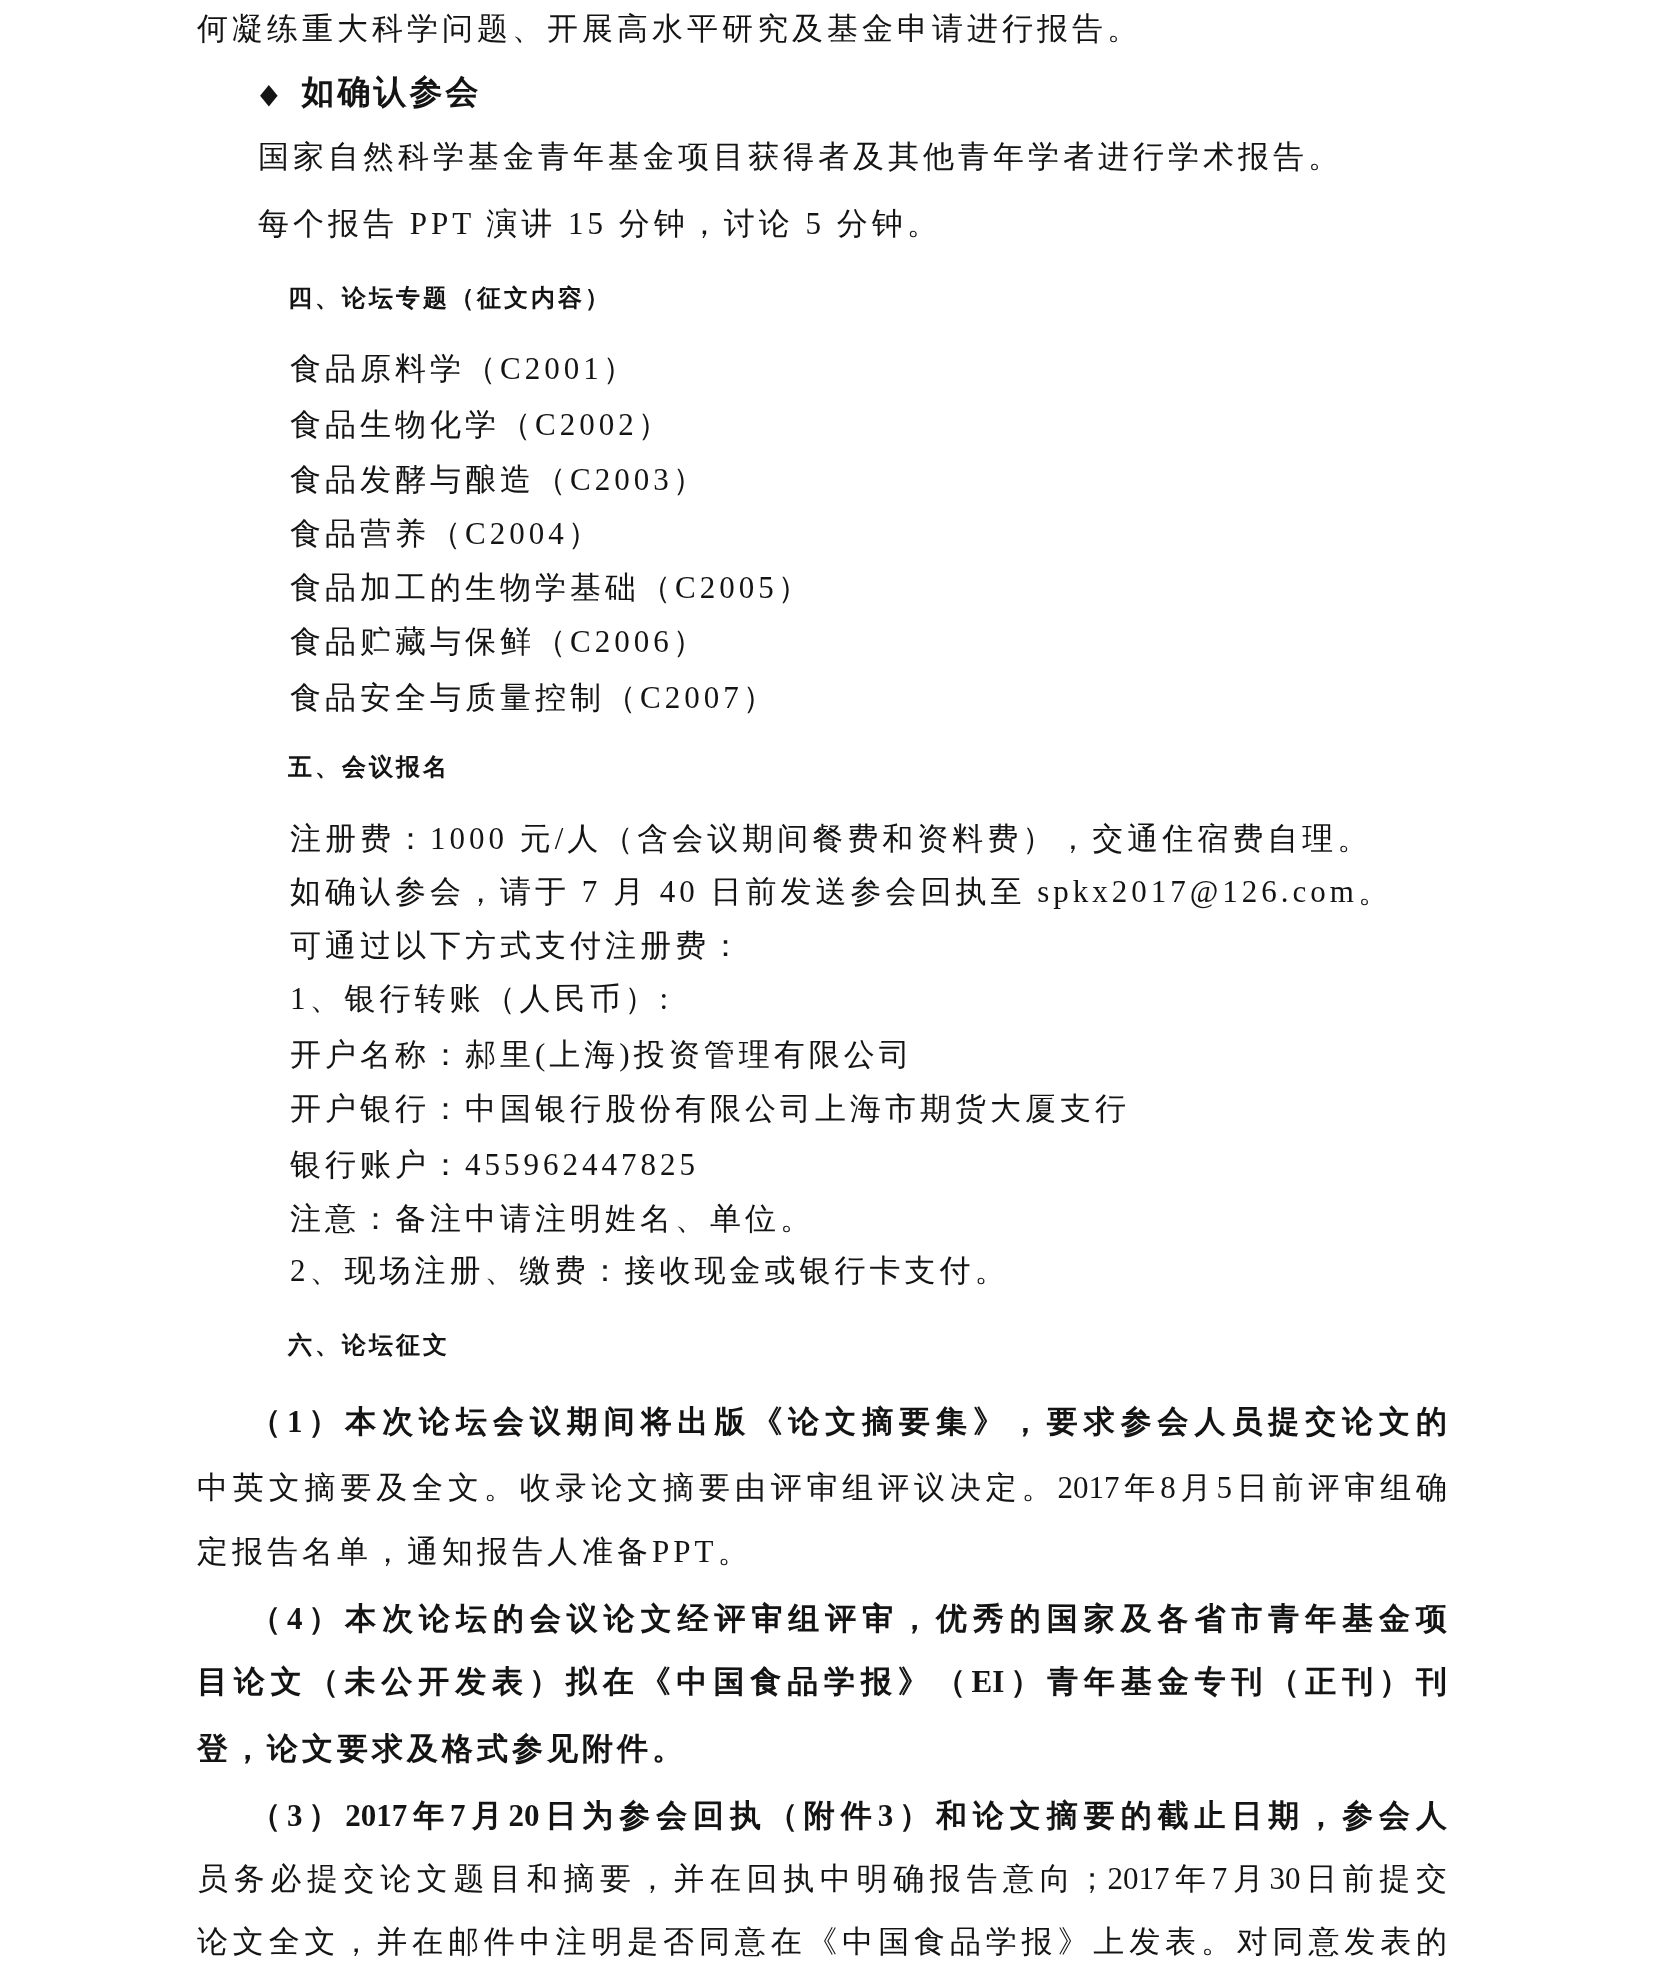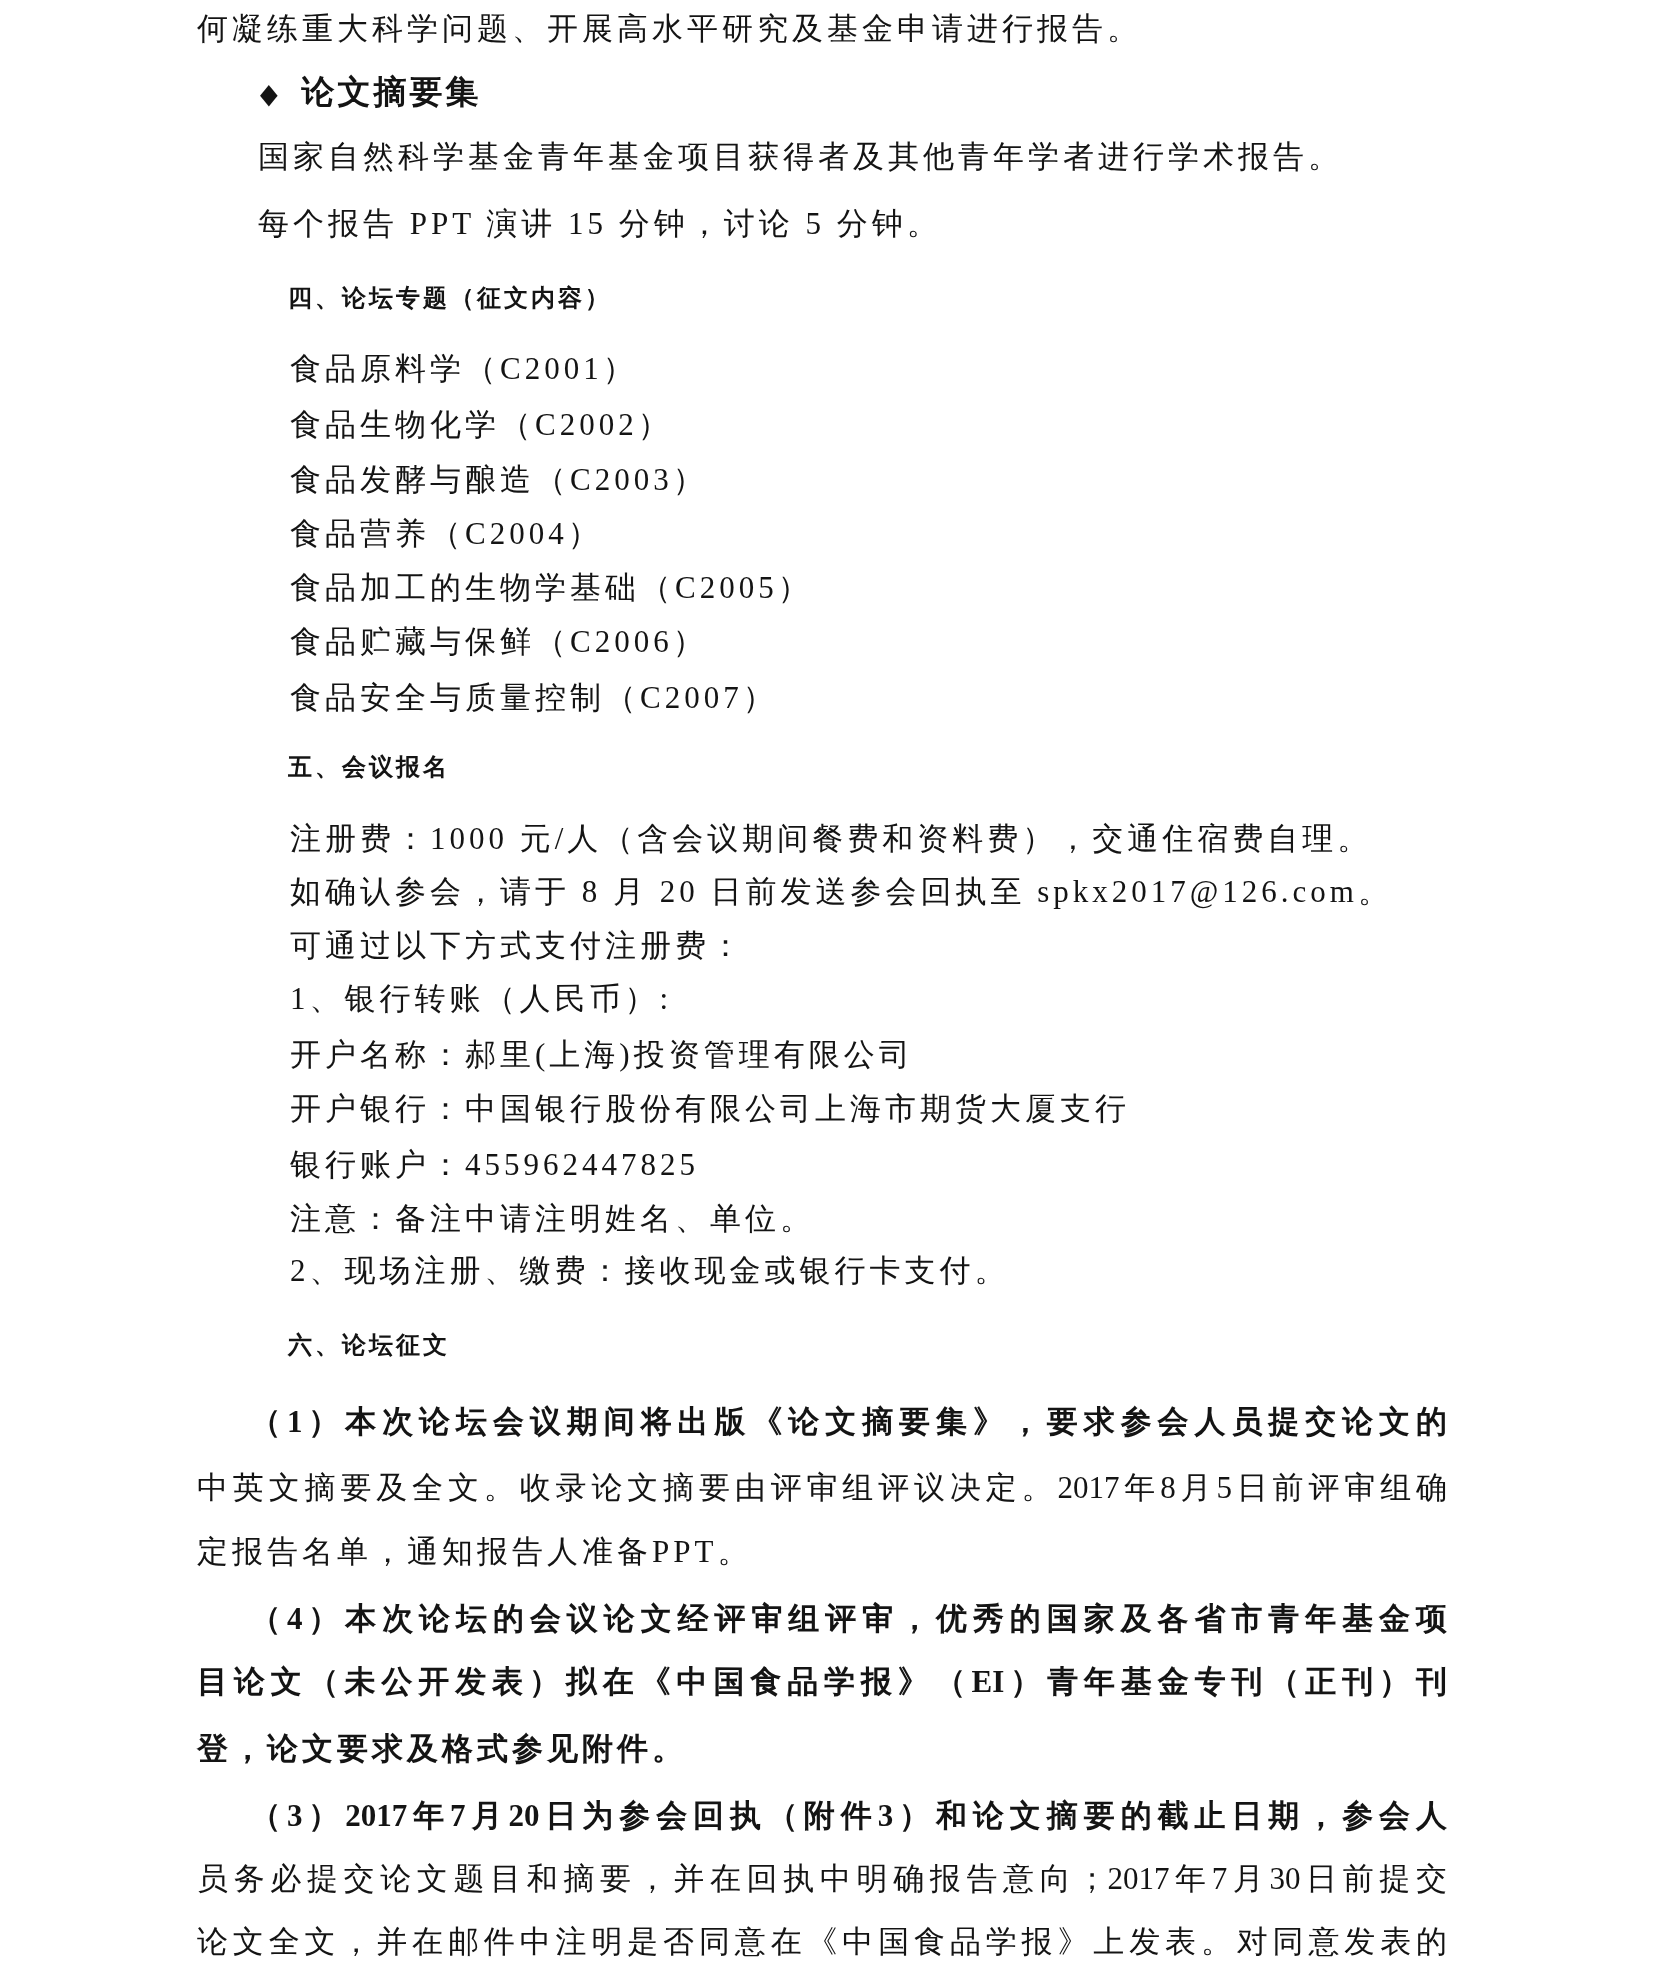--- a/index.html
+++ b/index.html
@@ -52,40 +52,40 @@
   }
 </style>
 </head>
 <body>
 
 <div class="page">
 
   <div class="t" style="top:10px; left:197px;">何凝练重大科学问题、开展高水平研究及基金申请进行报告。</div>
 
   <div class="t" style="top:72px; left:258px; letter-spacing:0;">
-    <span class="diamond">◆</span><span class="btitle">论文摘要集</span>
+    <span class="diamond">◆</span><span class="btitle">如确认参会</span>
   </div>
 
   <div class="t" style="top:138px; left:258px;">国家自然科学基金青年基金项目获得者及其他青年学者进行学术报告。</div>
   <div class="t" style="top:205px; left:258px;">每个报告 PPT 演讲 15 分钟，讨论 5 分钟。</div>
 
   <div class="t hd" style="top:283px; left:288px;">四、论坛专题（征文内容）</div>
 
   <div class="t" style="top:350px; left:290px;">食品原料学（C2001）</div>
   <div class="t" style="top:406px; left:290px;">食品生物化学（C2002）</div>
   <div class="t" style="top:461px; left:290px;">食品发酵与酿造（C2003）</div>
   <div class="t" style="top:515px; left:290px;">食品营养（C2004）</div>
   <div class="t" style="top:569px; left:290px;">食品加工的生物学基础（C2005）</div>
   <div class="t" style="top:623px; left:290px;">食品贮藏与保鲜（C2006）</div>
   <div class="t" style="top:679px; left:290px;">食品安全与质量控制（C2007）</div>
 
   <div class="t hd" style="top:752px; left:288px;">五、会议报名</div>
 
   <div class="t" style="top:820px; left:290px;">注册费：1000 元/人（含会议期间餐费和资料费），交通住宿费自理。</div>
-  <div class="t" style="top:873px; left:290px;">如确认参会，请于 8 月 20 日前发送参会回执至 spkx2017@126.com。</div>
+  <div class="t" style="top:873px; left:290px;">如确认参会，请于 7 月 40 日前发送参会回执至 spkx2017@126.com。</div>
   <div class="t" style="top:927px; left:290px;">可通过以下方式支付注册费：</div>
   <div class="t" style="top:980px; left:290px;">1、银行转账（人民币）:</div>
   <div class="t" style="top:1036px; left:290px;">开户名称：郝里(上海)投资管理有限公司</div>
   <div class="t" style="top:1090px; left:290px;">开户银行：中国银行股份有限公司上海市期货大厦支行</div>
   <div class="t" style="top:1146px; left:290px;">银行账户：455962447825</div>
   <div class="t" style="top:1200px; left:290px;">注意：备注中请注明姓名、单位。</div>
   <div class="t" style="top:1252px; left:290px;">2、现场注册、缴费：接收现金或银行卡支付。</div>
 
   <div class="t hd" style="top:1330px; left:288px;">六、论坛征文</div>
 

